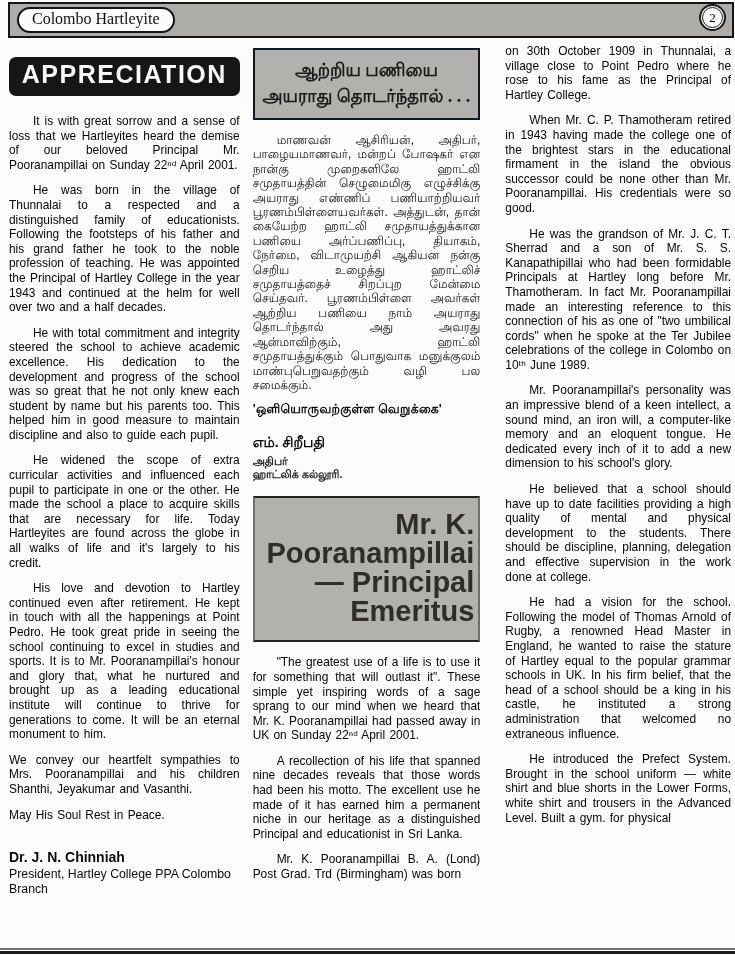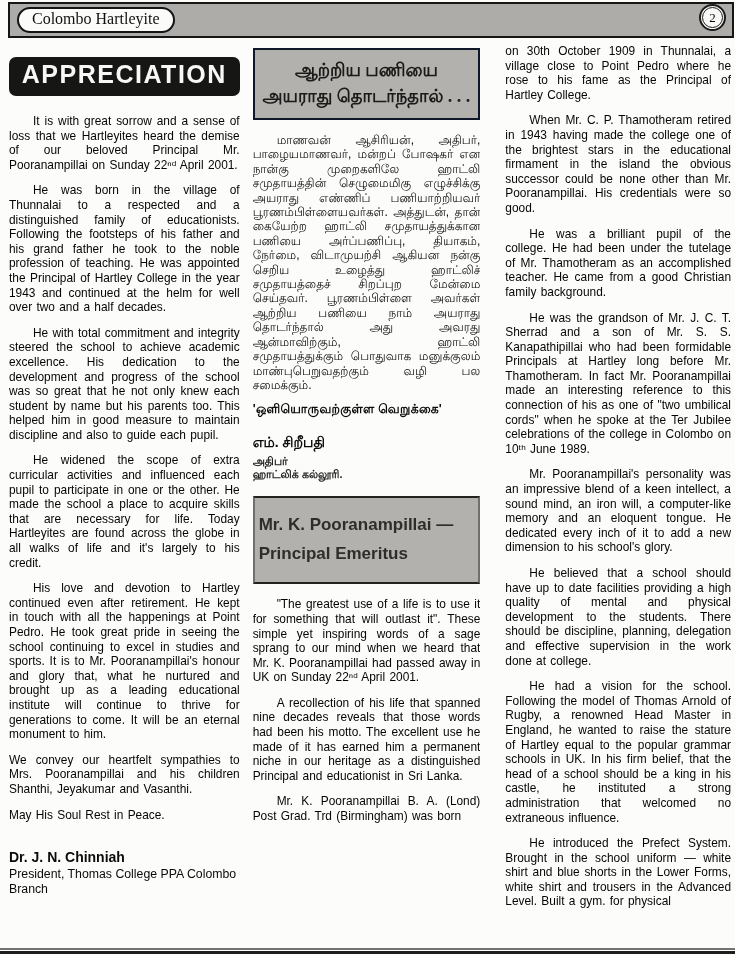--- a/index.html
+++ b/index.html
@@ -30,21 +30,21 @@
   .sig-name{font-size:14px;font-weight:bold;margin:27px 0 2px;}
   .sig-title{font-size:12.3px;line-height:15px;}
   
   .tamil-box{background:#b3b1ae;border:2px solid #0f172a;text-align:center;font-family:"Liberation Serif","DejaVu Serif",serif;
              font-weight:bold;font-size:18px;line-height:26px;padding:7px 4px 9px;margin:2px 0 13px;color:#1a1a18;}
   .tamil-p{font-size:12px;line-height:14.4px;text-align:justify;text-indent:24px;margin:0 0 10px;word-spacing:2px;}
   .tamil-quote{font-size:12.4px;font-weight:bold;margin:6px 0 16px;letter-spacing:0.3px;}
   .tamil-sig-name{font-size:14px;font-weight:bold;margin:16px 0 3px;}
   .tamil-sig-line{font-size:11px;line-height:13px;font-weight:bold;color:#222;}
   .title-box{background:#b3b1ae;border:2px solid #232321;border-left-color:#6f6f6c;border-right-color:#6f6f6c;
-             text-align:left;font-weight:bold;font-size:17px;line-height:29px;color:#2d2d2a;
+             text-align:right;font-weight:bold;font-size:29px;line-height:29px;color:#2d2d2a;
              padding:12px 4px 14px;margin:15px 0 13px;}
   
   .bottom-rule{position:absolute;left:0;right:0;bottom:2px;}
   .bottom-rule .t{height:2px;background:#73736ف;background:#737370;margin-bottom:1px;}
   .bottom-rule .b{height:3px;background:#1d1d1b;}
 </style>
 </head>
 <body>
 
 <div class="page">
@@ -61,40 +61,39 @@
     <div class="col col-left">
       <div class="appr">APPRECIATION</div>
       <p class="p">It is with great sorrow and a sense of loss  that we Hartleyites heard the demise of our beloved Principal Mr. Pooranampillai on Sunday 22ⁿᵈ April 2001.</p>
       <p class="p">He was born in the village of Thunnalai to a respected and a distinguished family of educationists. Following the footsteps of his father and his grand father he took to the noble profession of teaching.  He was appointed the Principal of Hartley College in the year 1943 and continued at the helm for well over two and a half decades.</p>
       <p class="p">He with total commitment and integrity steered the school to achieve academic excellence.  His dedication to the development and progress of the school was so great that he not only knew each student by name but his parents too.  This helped him in good measure to maintain discipline and also to guide each pupil.</p>
       <p class="p">He widened the scope of extra curricular activities and influenced each pupil to participate in one or the other. He made the school a place to acquire skills that are necessary for life.  Today Hartleyites are found across the globe in all walks of life and it's largely to his credit.</p>
       <p class="p">His love and devotion to Hartley continued even after retirement. He kept in touch with all the happenings at Point Pedro. He took great pride in seeing the school continuing to excel in studies and sports.  It is to Mr. Pooranampillai's honour and glory that, what he nurtured and brought up as a leading educational institute will continue to thrive for generations to come.  It will be an eternal monument to him.</p>
       <p class="p ni">We convey our heartfelt sympathies to Mrs. Pooranampillai and his children Shanthi, Jeyakumar and Vasanthi.</p>
       <p class="p ni">May His Soul Rest in Peace.</p>
       <div class="sig-name">Dr. J. N. Chinniah</div>
-      <div class="sig-title">President, Thomas College PPA Colombo Branch</div>
+      <div class="sig-title">President, Hartley College PPA Colombo Branch</div>
     </div>
 
     <div class="col col-mid">
       <div class="tamil-box">ஆற்றிய பணியை அயராது தொடர்ந்தால் . . .</div>
       <p class="tamil-p">மாணவன் ஆசிரியன், அதிபர், பாழையமாணவர், மன்றப் போஷகர் என நான்கு முறைகளிலே ஹாட்லி சமுதாயத்தின் செழுமைமிகு எழுச்சிக்கு அயராது எண்ணிப் பணியாற்றியவர் பூரணம்பிள்ளையவர்கள். அத்துடன், தான் கையேற்ற ஹாட்லி சமுதாயத்துக்கான பணியை அர்ப்பணிப்பு, தியாகம், நேர்மை, விடாமுயற்சி ஆகியன நன்கு செறிய உழைத்து ஹாட்லிச் சமுதாயத்தைச் சிறப்புற மேன்மை செய்தவர். பூரணம்பிள்ளை அவர்கள் ஆற்றிய பணியை நாம் அயராது தொடர்ந்தால் அது அவரது ஆன்மாவிற்கும், ஹாட்லி சமுதாயத்துக்கும் பொதுவாக மனுக்குலம் மாண்புபெறுவதற்கும் வழி பல சமைக்கும்.</p>
       <div class="tamil-quote">'ஒளியொருவற்குள்ள வெறுக்கை'</div>
       <div class="tamil-sig-name">எம். சிறீபதி</div>
       <div class="tamil-sig-line">அதிபர்</div>
       <div class="tamil-sig-line">ஹாட்லிக் கல்லூரி.</div>
       <div class="title-box">Mr. K. Pooranampillai — Principal Emeritus</div>
       <p class="p">"The greatest use of a life is to use it for something that will outlast it". These simple yet inspiring words of a sage sprang to our mind when we heard that Mr. K. Pooranampillai had passed away in UK on Sunday 22ⁿᵈ April 2001.</p>
       <p class="p">A recollection of his life that spanned nine decades reveals that those words had been his motto.  The excellent use he made of it has earned him a permanent niche in our heritage as a distinguished Principal and educationist in Sri Lanka.</p>
       <p class="p last">Mr. K. Pooranampillai B. A. (Lond) Post Grad. Trd (Birmingham) was born</p>
     </div>
 
     <div class="col col-right">
       <p class="p ni">on 30th October 1909 in Thunnalai, a village close to Point Pedro where he rose to his fame as the Principal of Hartley College.</p>
       <p class="p">When Mr. C. P. Thamotheram retired in 1943 having made the college one of the brightest stars in the educational firmament in the island the obvious successor could  be none other than Mr. Pooranampillai.  His credentials were so good.</p>
-      <p class="p">He was a brilliant pupil of the college. He had been under the  tutelage of Mr. Thamotheram as an accomplished teacher.  He came from a good Christian family background.</p>
       <p class="p">He was the grandson of Mr. J. C. T. Sherrad and a son of Mr. S. S. Kanapathipillai  who  had been formidable Principals at Hartley long before Mr. Thamotheram.  In fact Mr. Pooranampillai made an interesting reference to this connection of his as one of "two umbilical cords" when he spoke at the Ter Jubilee celebrations of the college in Colombo on 10ᵗʰ June 1989.</p>
       <p class="p">Mr. Pooranampillai's personality was an impressive blend of a keen intellect, a sound mind, an iron will, a computer-like memory and an eloquent tongue. He dedicated every inch of it to add a new dimension to his school's glory.</p>
       <p class="p">He believed that a school should have up to date facilities providing a high quality of mental and physical development to the students.  There should be discipline, planning, delegation and effective supervision in the work done at college.</p>
       <p class="p">He had a vision for the school. Following the model of Thomas Arnold of Rugby, a renowned Head Master in England, he wanted to raise the stature of Hartley equal to the popular grammar schools in UK. In his firm belief, that the head of a school should be a king in his castle, he instituted a strong administration that welcomed no extraneous influence.</p>
       <p class="p last">He introduced the Prefect System. Brought in the school uniform — white shirt and blue shorts in the Lower Forms, white shirt and trousers in the Advanced Level.  Built a gym. for physical</p>
     </div>
 
   </div>
 
   <div class="bottom-rule">

